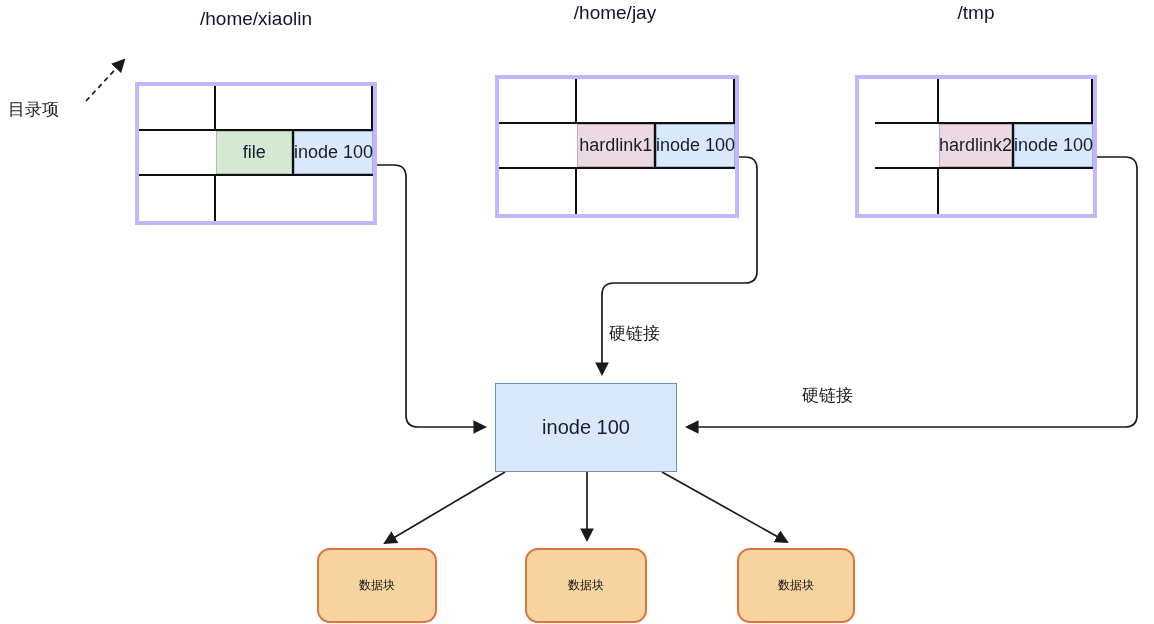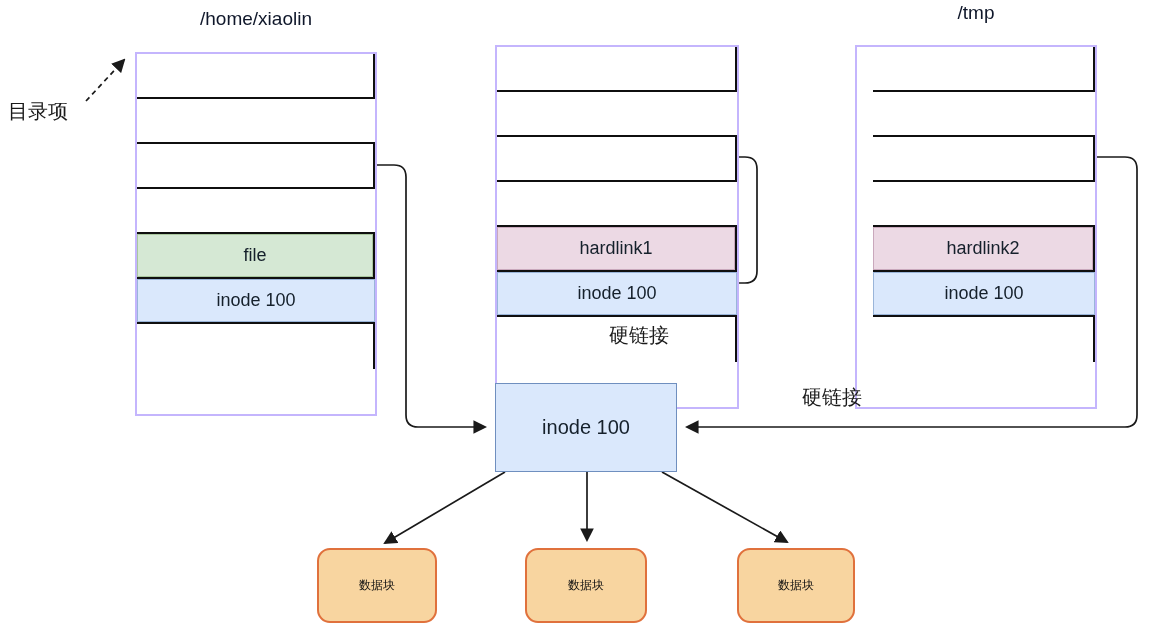--- a/index.html
+++ b/index.html
@@ -16,44 +16,45 @@
   .dir-title{
     position:absolute;
     text-align:center;
     font-size:19px;
     color:#0f172a;
     white-space:nowrap;
   }
   .tbl{
     position:absolute;
     display:grid;
-    grid-template-columns:1fr;
-    border:2px solid #c4b5fd;
+    grid-template-columns:1fr 1fr 1fr;
+    border:4px solid #c4b5fd;
     background:#ffffff;
     box-sizing:border-box;
+    margin-top:30px;
   }
   .tbl .cell{
     box-sizing:border-box;
     height:45px;
     display:flex;align-items:center;justify-content:center;
     font-size:18px;
     border-right:2px solid #0f0f0f;
     border-bottom:2px solid #0f0f0f;
     color:#15202b;
     white-space:nowrap;
   }
   .tbl .cell.last-col{border-right:none;}
   .tbl .cell.last-row{border-bottom:none;}
   .cell.green{background:var(--green_fill,#d5e8d4);box-shadow:inset 0 0 0 1px var(--green_border,#a9c79e);}
   .cell.blue{background:var(--blue_fill,#dae8fc);box-shadow:inset 0 0 0 1px var(--blue_border,#9ab5d9);}
   .cell.pink{background:var(--pink_fill,#ecd9e4);box-shadow:inset 0 0 0 1px var(--pink_border,#c9a8bc);}
 
   .free-label{
     position:absolute;
-    font-size:20px;
+    font-size:17px;
     color:#1a1a1a;
     white-space:nowrap;
   }
 
   .inode-box{
     position:absolute;
     left:495px;top:383px;width:182px;height:89px;
     background:var(--blue_fill,#dae8fc);
     border:1.5px solid var(--box_border,#6f8fbf);
     box-sizing:border-box;
@@ -108,20 +109,21 @@
     <div class="cell"></div>
     <div class="cell last-col"></div>
     <div class="cell"></div>
     <div class="cell last-col"></div>
     <div class="cell green">file</div>
     <div class="cell blue last-col">inode 100</div>
     <div class="cell last-row"></div>
     <div class="cell last-col last-row"></div>
   </div>
 
+  <div class="dir-title" style="left:495px;top:2px;width:240px;">/home/jay</div>
   <div class="tbl" style="left:495px;top:45px;width:244px;">
     <div class="cell"></div>
     <div class="cell last-col"></div>
     <div class="cell"></div>
     <div class="cell last-col"></div>
     <div class="cell pink">hardlink1</div>
     <div class="cell blue last-col">inode 100</div>
     <div class="cell last-row"></div>
     <div class="cell last-col last-row"></div>
   </div>

